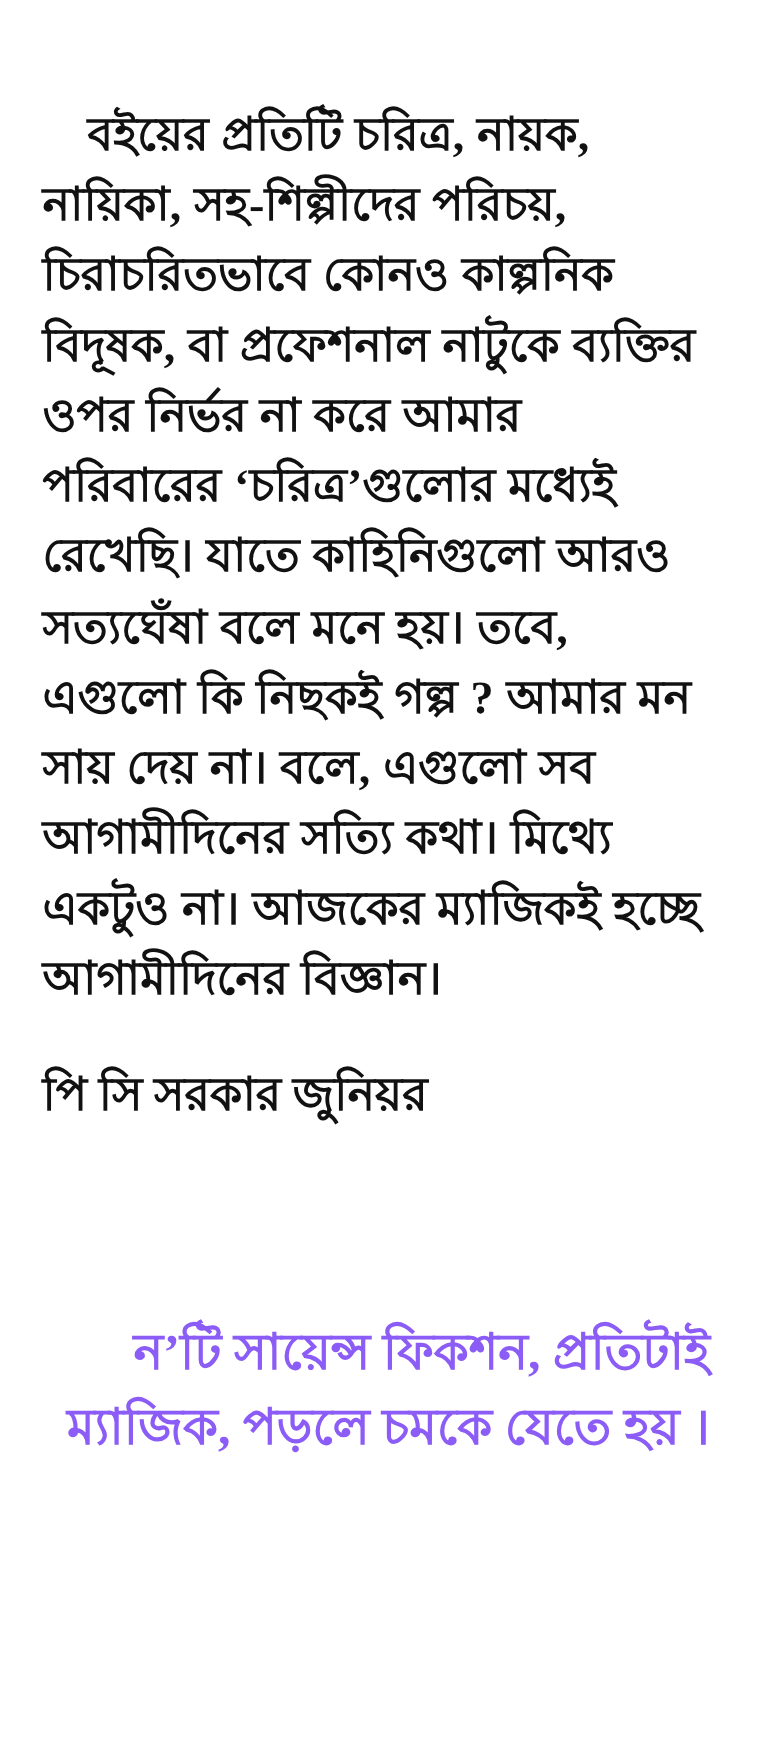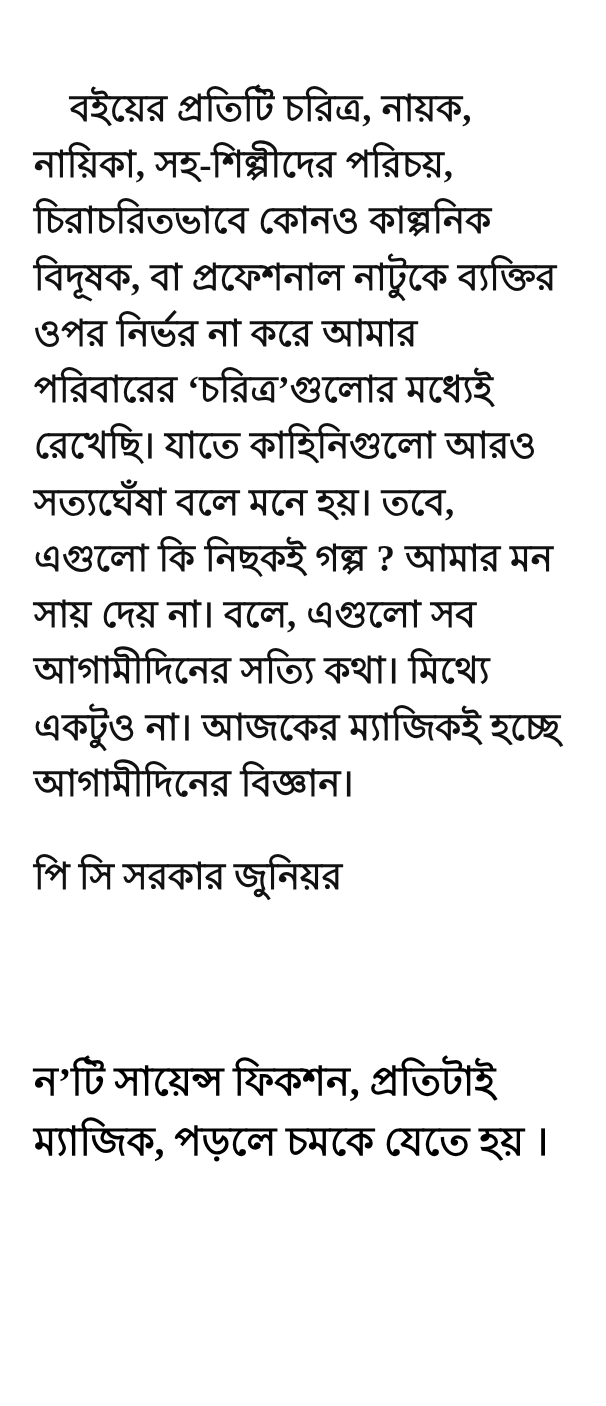--- a/index.html
+++ b/index.html
@@ -43,23 +43,24 @@
     margin-top: 16px;
     white-space: pre-wrap;
   }
   .gap {
     height: 70px;
   }
   .tagline {
     font-size: 40px;
     line-height: 1.5;
     font-weight: 700;
-    color: #000000;
+    color: #8b5cf6;
     white-space: pre-wrap;
     letter-spacing: 0px;
+    text-align: right;
   }
 </style>
 </head>
 <body>
 
 <div class="page">
 
   <p class="body-text first">বইয়ের প্রতিটি চরিত্র, নায়ক, নায়িকা, সহ-শিল্পীদের পরিচয়, চিরাচরিতভাবে কোনও কাল্পনিক বিদূষক, বা প্রফেশনাল নাটুকে ব্যক্তির ওপর নির্ভর না করে আমার পরিবারের ‘চরিত্র’গুলোর মধ্যেই রেখেছি। যাতে কাহিনিগুলো আরও সত্যঘেঁষা বলে মনে হয়। তবে, এগুলো কি নিছকই গল্প ? আমার মন সায় দেয় না। বলে, এগুলো সব আগামীদিনের সত্যি কথা। মিথ্যে একটুও না। আজকের ম্যাজিকই হচ্ছে আগামীদিনের বিজ্ঞান।</p>
 
   <p class="signature">পি সি সরকার জুনিয়র</p>

